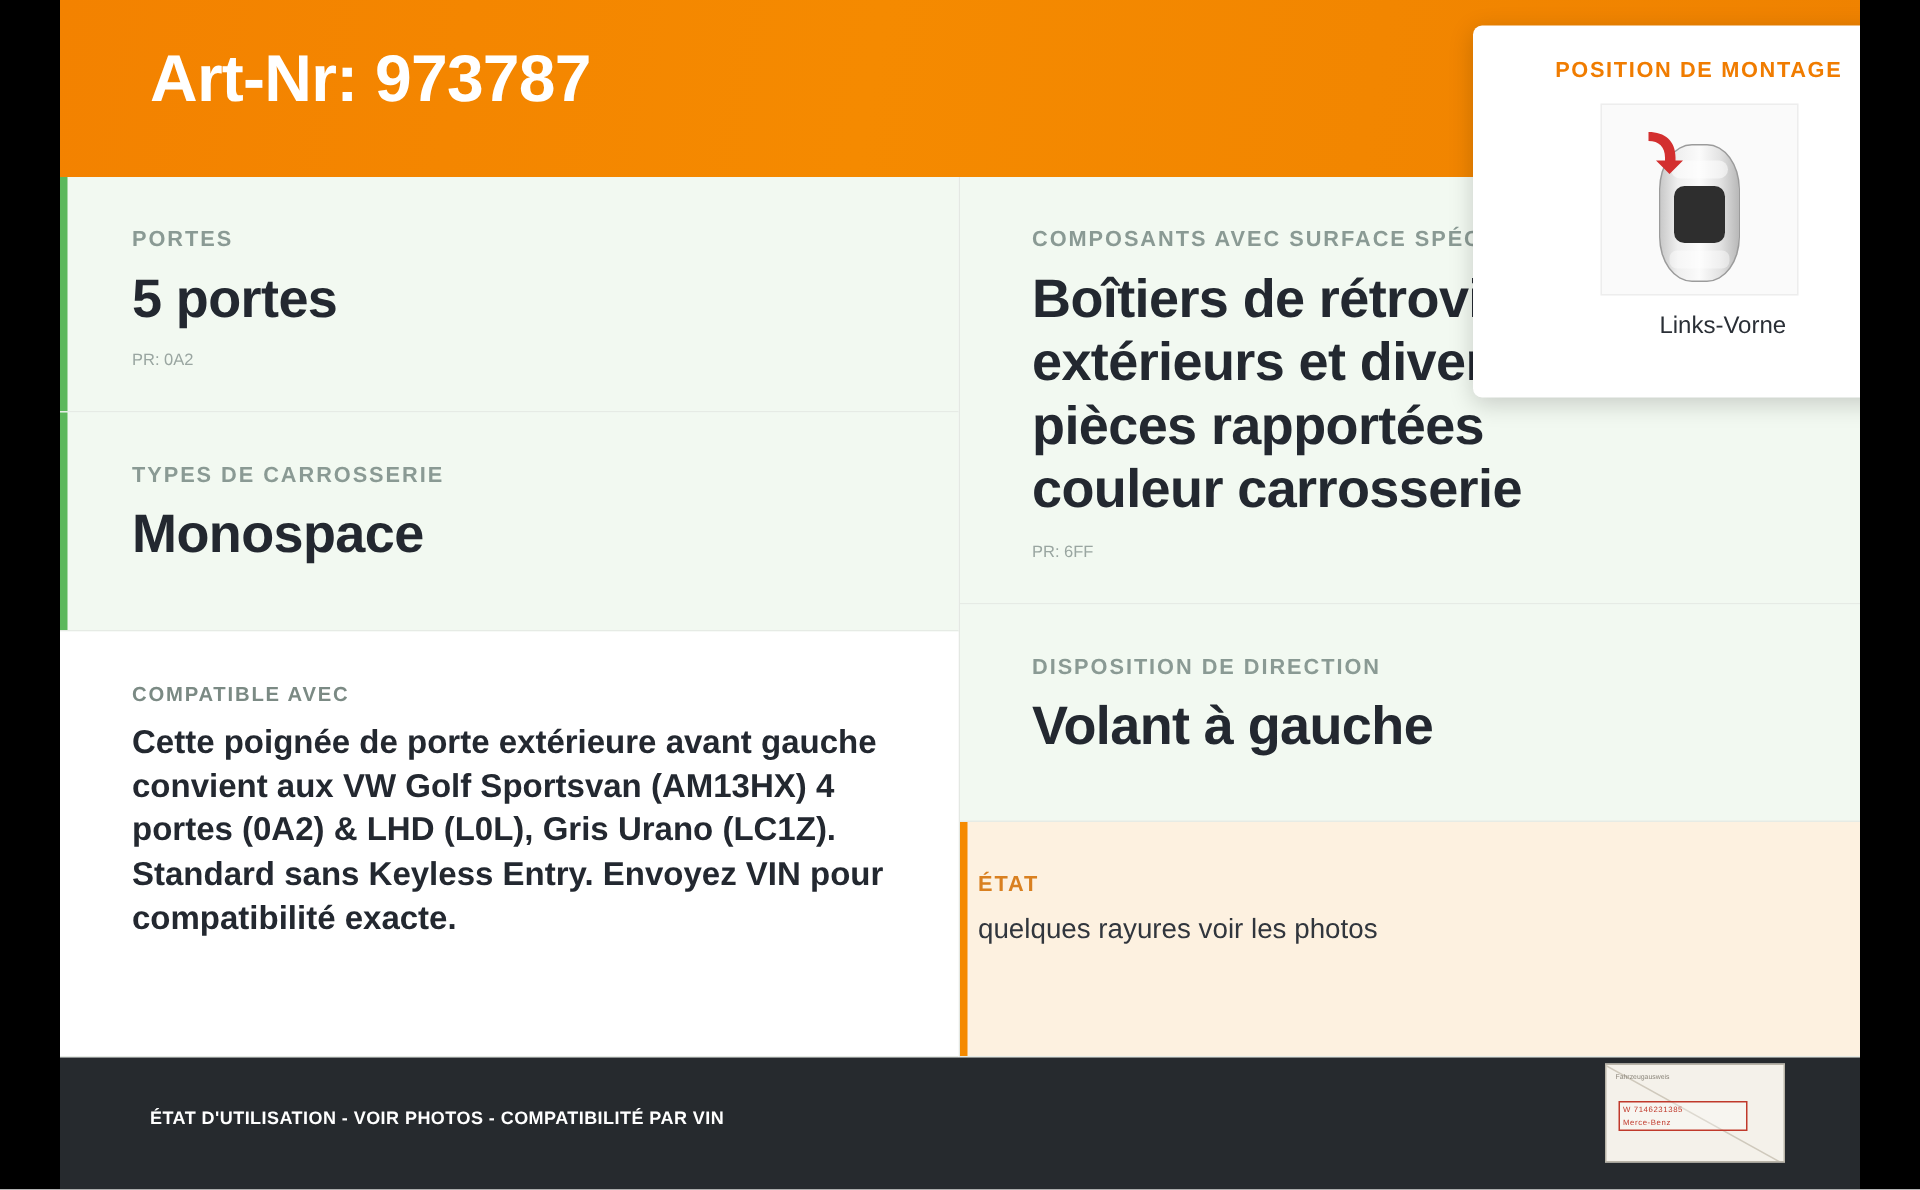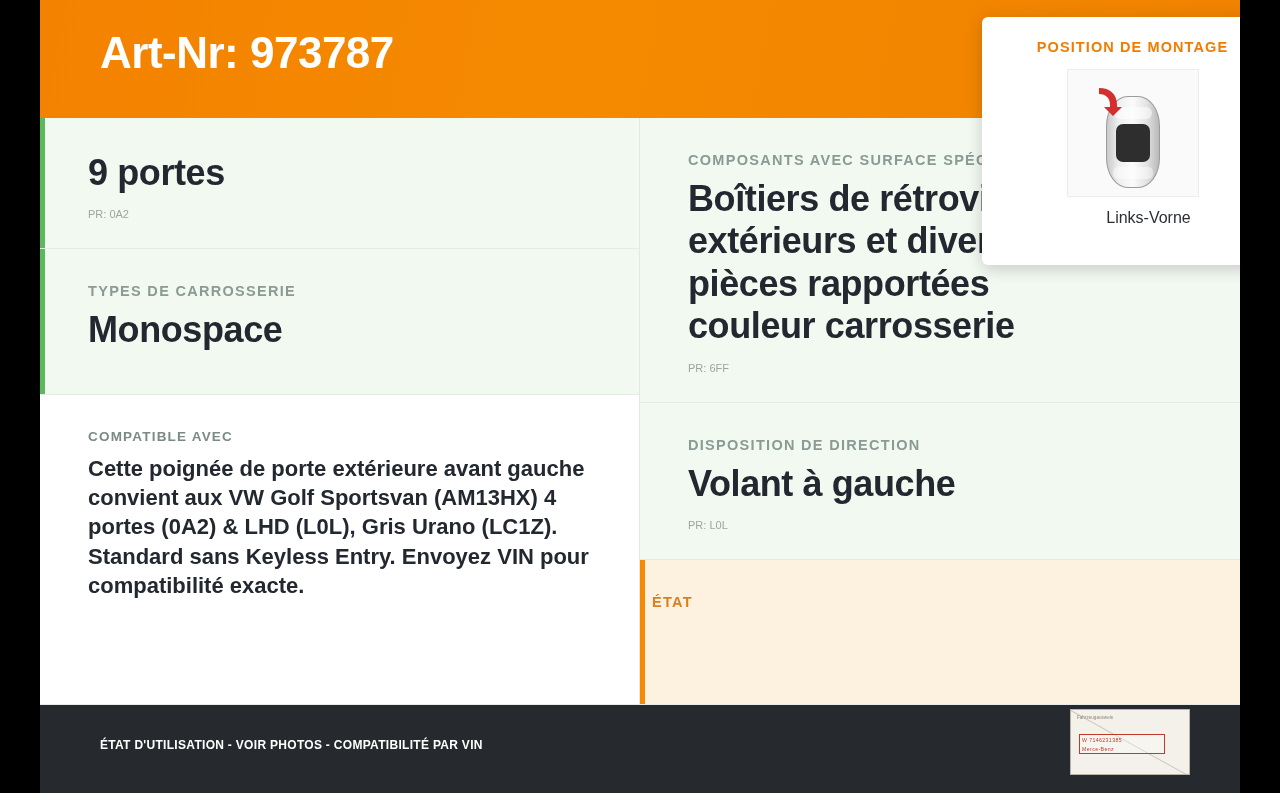--- a/index.html
+++ b/index.html
@@ -283,21 +283,22 @@
     <div class="header">
       <div class="header-title">Art-Nr: 973787</div>
     </div>
 
     <div class="body-grid">
 
       <div class="col-left">
 
         <div class="block green">
           <div class="bar green"></div>
-          <p class="value-big">9 portes</p>
+          <p class="label">PORTES</p>
+          <p class="value-big">5 portes</p>
           <p class="pr">PR: 0A2</p>
         </div>
 
         <div class="block green">
           <div class="bar green"></div>
           <p class="label">TYPES DE CARROSSERIE</p>
           <p class="value-big">Monospace</p>
         </div>
 
         <div class="block white flex-fill">
@@ -311,26 +312,26 @@
 
         <div class="block green">
           <p class="label">COMPOSANTS AVEC SURFACE SPÉCIALE</p>
           <p class="value-big wrap">Boîtiers de rétroviseurs extérieurs et diverses pièces rapportées couleur carrosserie</p>
           <p class="pr">PR: 6FF</p>
         </div>
 
         <div class="block green">
           <p class="label">DISPOSITION DE DIRECTION</p>
           <p class="value-big">Volant à gauche</p>
-          <p class="pr">PR: L0L</p>
         </div>
 
         <div class="block amber flex-fill">
           <div class="bar orange"></div>
           <p class="label amber">ÉTAT</p>
+          <p class="state-text">quelques rayures voir les photos</p>
         </div>
 
       </div>
     </div>
 
     <div class="mount-box">
       <p class="mount-title">POSITION DE MONTAGE</p>
       <div class="mount-img">
         <div class="car">
           <div class="car-hood"></div>

